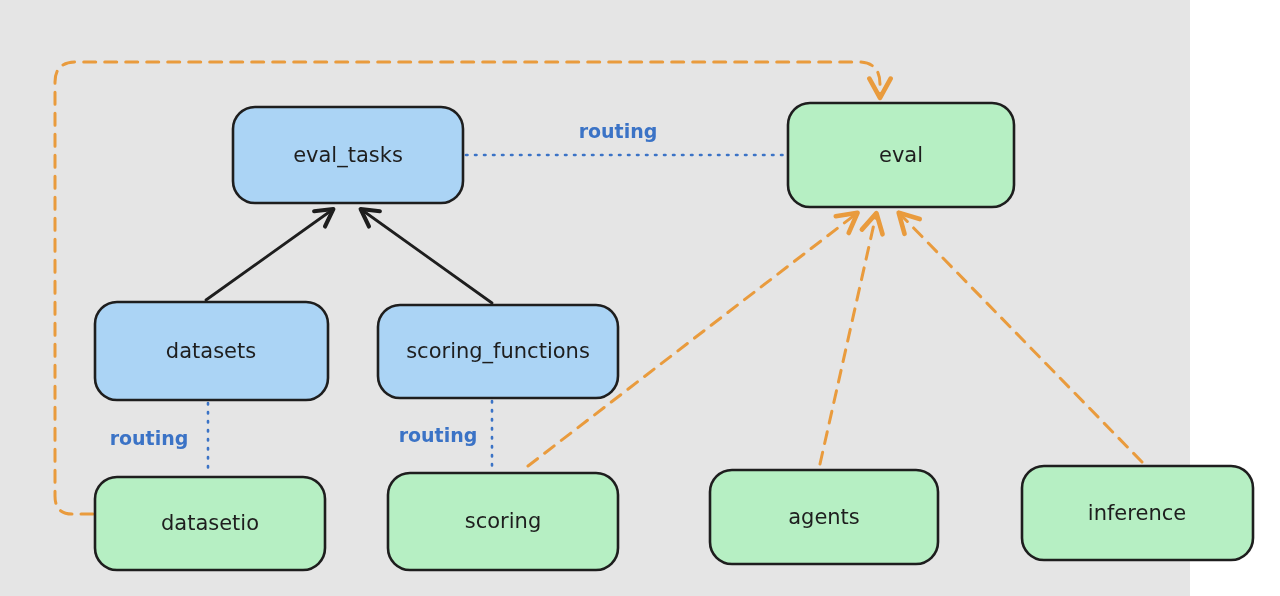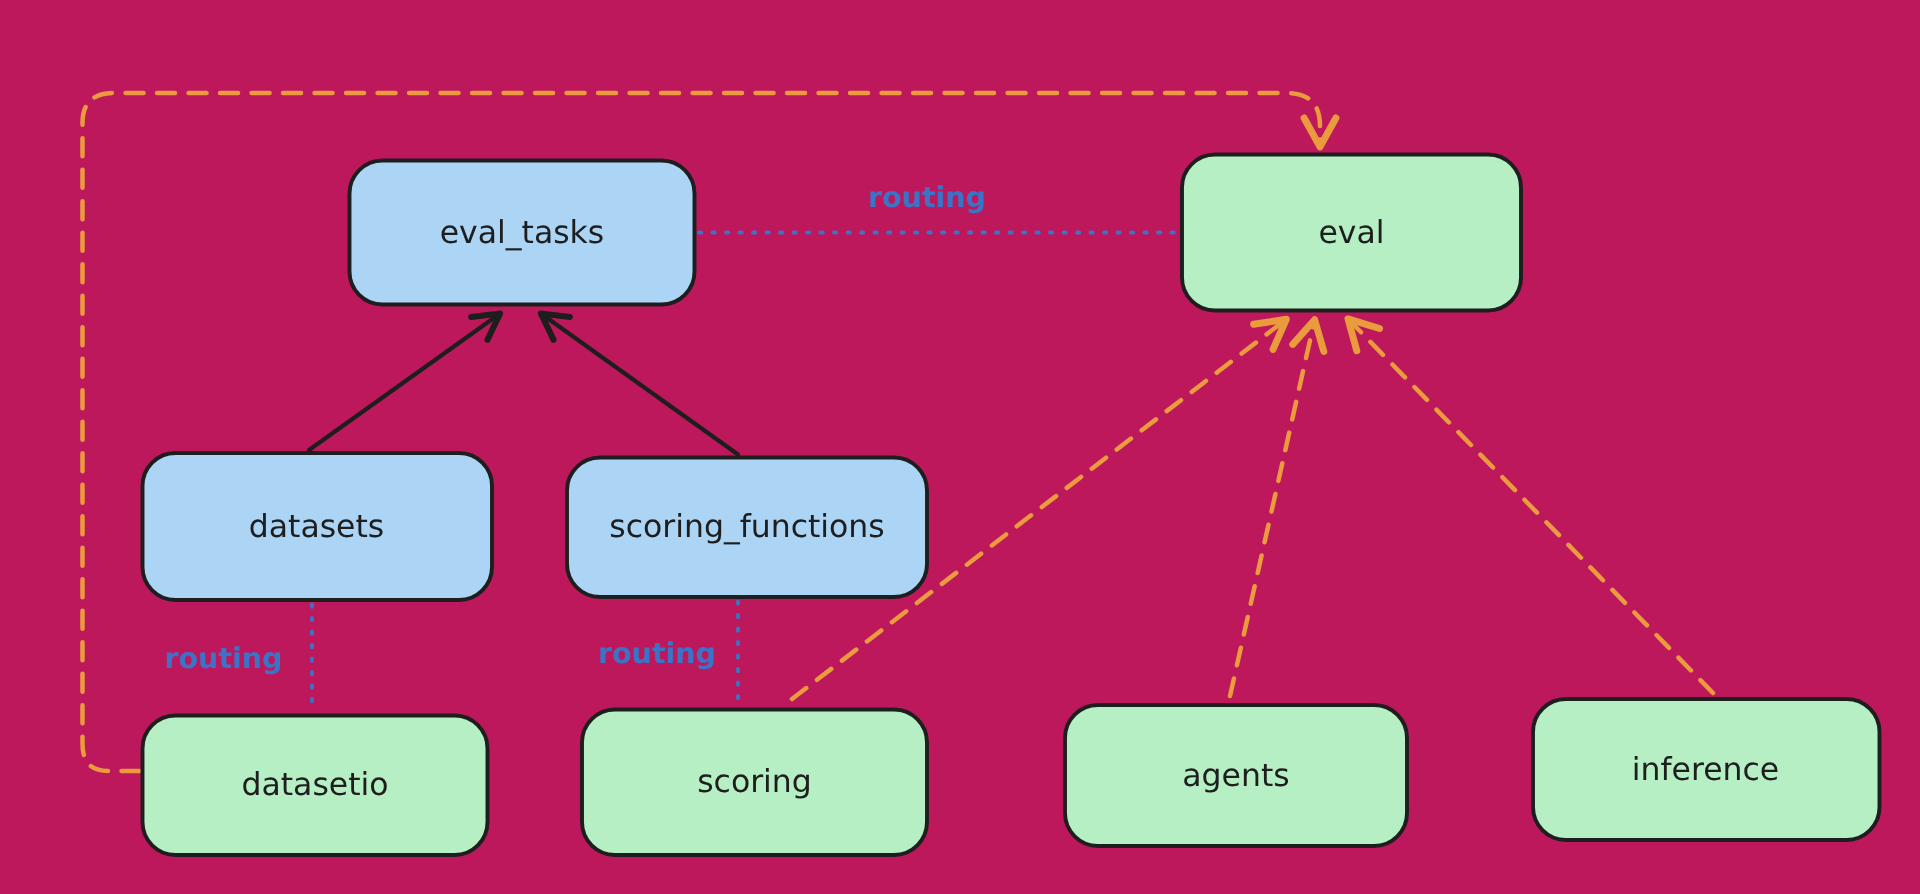--- a/index.html
+++ b/index.html
@@ -6,23 +6,23 @@
     margin: 0;
     padding: 0;
     background: #ffffff;
     width: 1280px;
     height: 596px;
     overflow: hidden;
     font-family: "DejaVu Sans", sans-serif;
   }
   .canvas {
     position: relative;
-    width: 1280px;
+    width: 1190px;
     height: 596px;
-    background: #be185d;
+    background: #e5e5e5;
   }
   svg { display: block; }
 
   .node-rect {
     stroke: #1e1e1e;
     stroke-width: 2.6px;
   }
   .node-blue  { fill: #abd4f5; }
   .node-green { fill: #b6efc3; }
 

